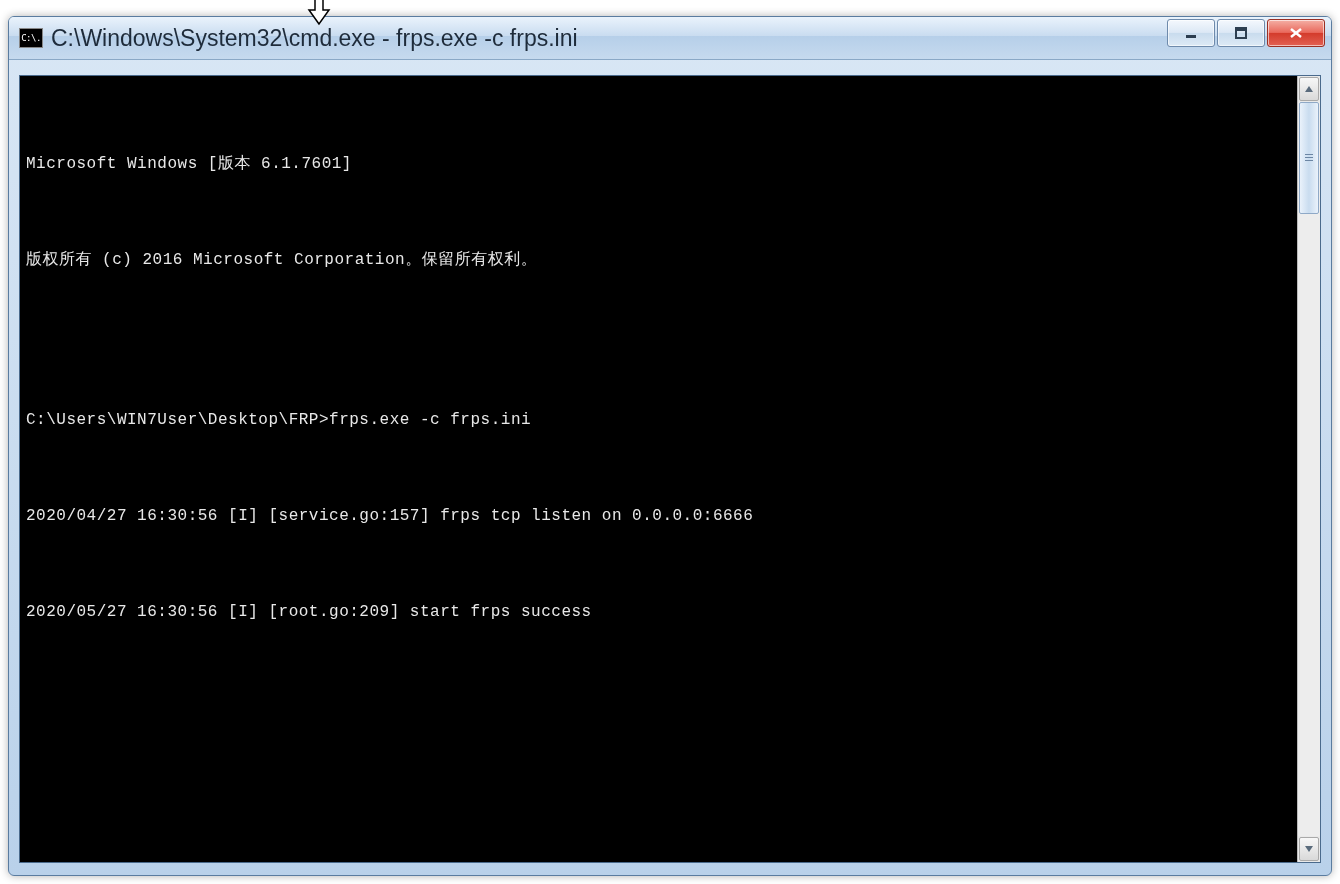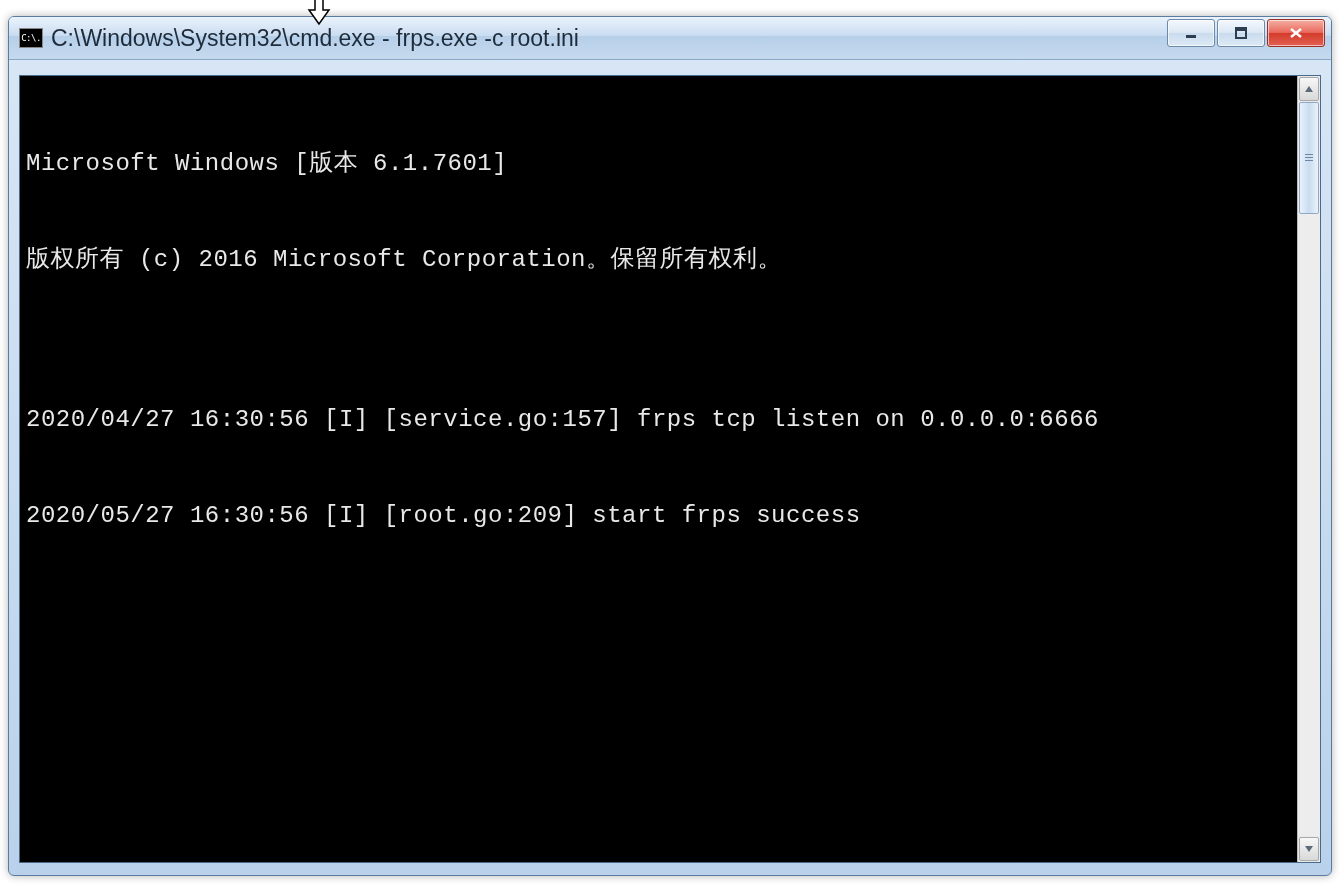--- a/index.html
+++ b/index.html
@@ -100,21 +100,21 @@
     background: #000;
     border: 1px solid #4a6a8c;
     display: flex;
   }
 
   .terminal {
     flex: 1;
     padding: 8px 6px;
     color: #e8e8e8;
     font-family: "NSimSun","SimSun","Consolas","Courier New",monospace;
-    font-size: 24px;
+    font-size: 16px;
     line-height: 32px;
     white-space: pre;
     letter-spacing: 0.5px;
     overflow: hidden;
   }
   .terminal .line { display:block; }
 
   .scrollbar {
     width: 22px;
     background: #e9e9e9;
@@ -161,21 +161,21 @@
     <polygon points="16,30 6,16 12,16 12,2 20,2 20,16 26,16" fill="#ffffff" stroke="#000000" stroke-width="1.5"></polygon>
   </svg>
 </div>
 
 <div class="window">
 
   <div class="titlebar">
     <div class="app-icon">
       <span>C:\.</span>
     </div>
-    <div class="title-text">C:\Windows\System32\cmd.exe - frps.exe  -c root.ini</div>
+    <div class="title-text">C:\Windows\System32\cmd.exe - frps.exe  -c frps.ini</div>
 
     <div class="win-buttons">
       <div class="win-btn">
         <svg width="14" height="14">
           <rect x="2" y="9" width="10" height="3" fill="#2c3e50"></rect>
         </svg>
       </div>
       <div class="win-btn">
         <svg width="14" height="14">
           <rect x="2" y="2" width="10" height="10" fill="none" stroke="#2c3e50" stroke-width="2"></rect>
@@ -189,20 +189,21 @@
         </svg>
       </div>
     </div>
   </div>
 
   <div class="client-area">
     <div class="terminal">
       <span class="line">Microsoft Windows [版本 6.1.7601]</span>
       <span class="line">版权所有 (c) 2016 Microsoft Corporation。保留所有权利。</span>
       <span class="line"></span>
+      <span class="line">C:\Users\WIN7User\Desktop\FRP&gt;frps.exe -c frps.ini</span>
       <span class="line">2020/04/27 16:30:56 [I] [service.go:157] frps tcp listen on 0.0.0.0:6666</span>
       <span class="line">2020/05/27 16:30:56 [I] [root.go:209] start frps success</span>
     </div>
 
     <div class="scrollbar">
       <div class="sb-btn">
         <svg width="10" height="10">
           <polygon points="5,2 9,8 1,8" fill="#5a6b7c"></polygon>
         </svg>
       </div>

